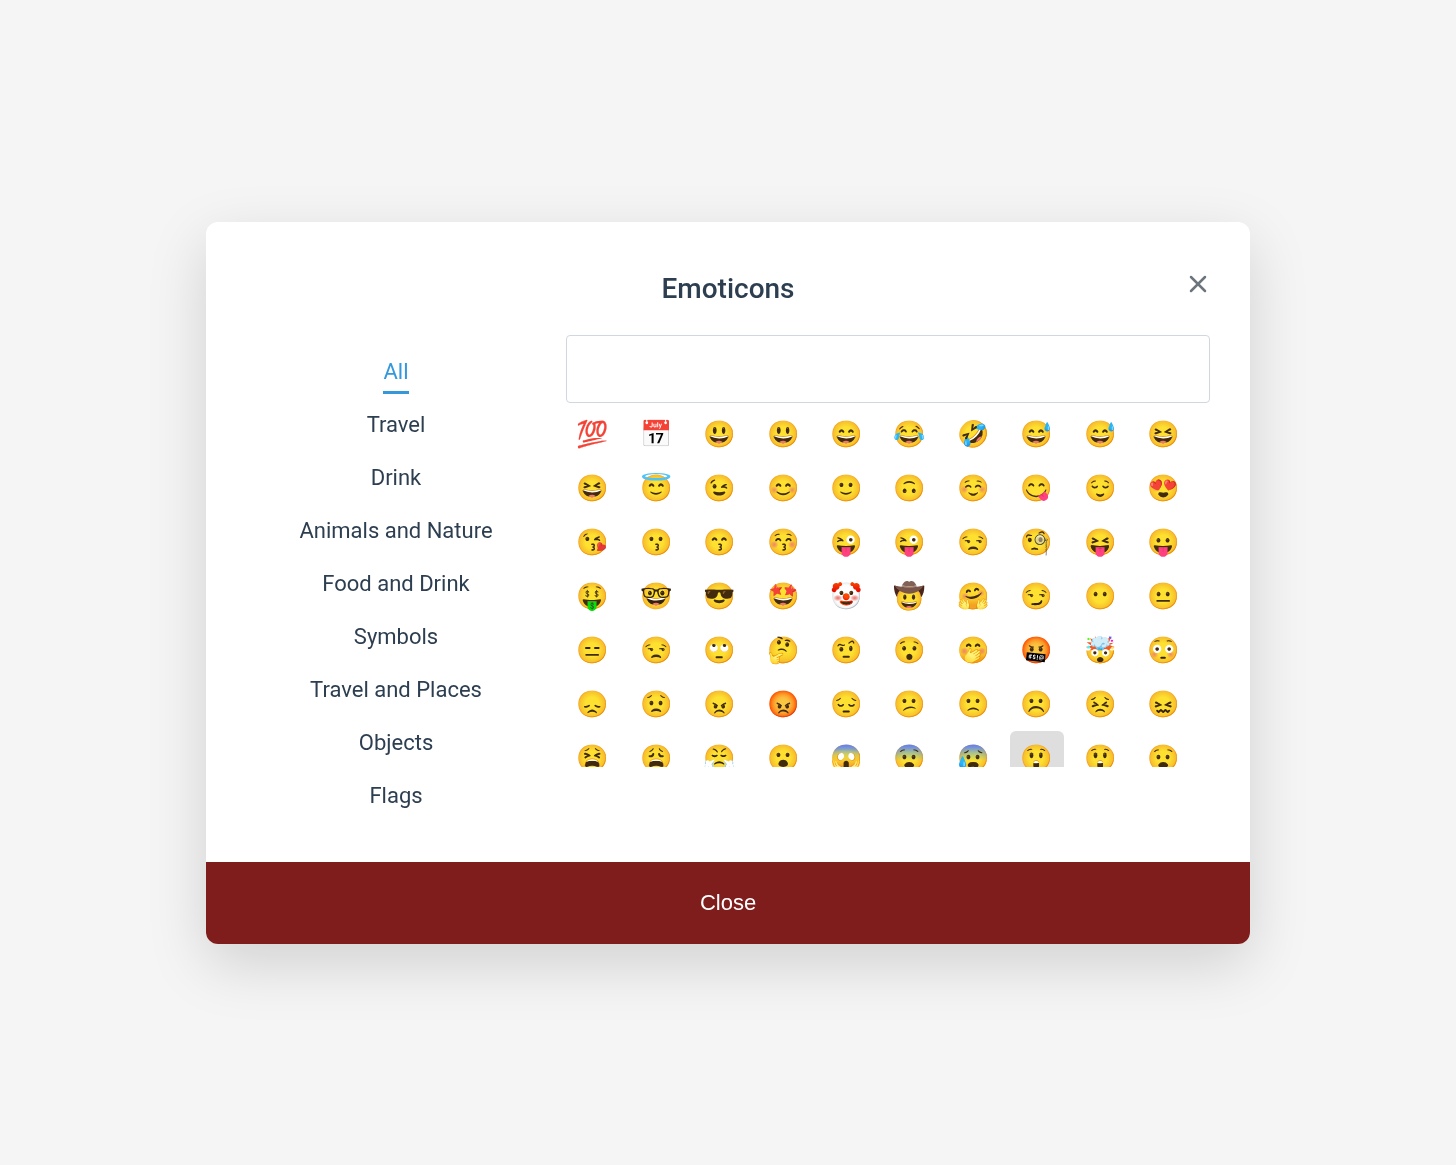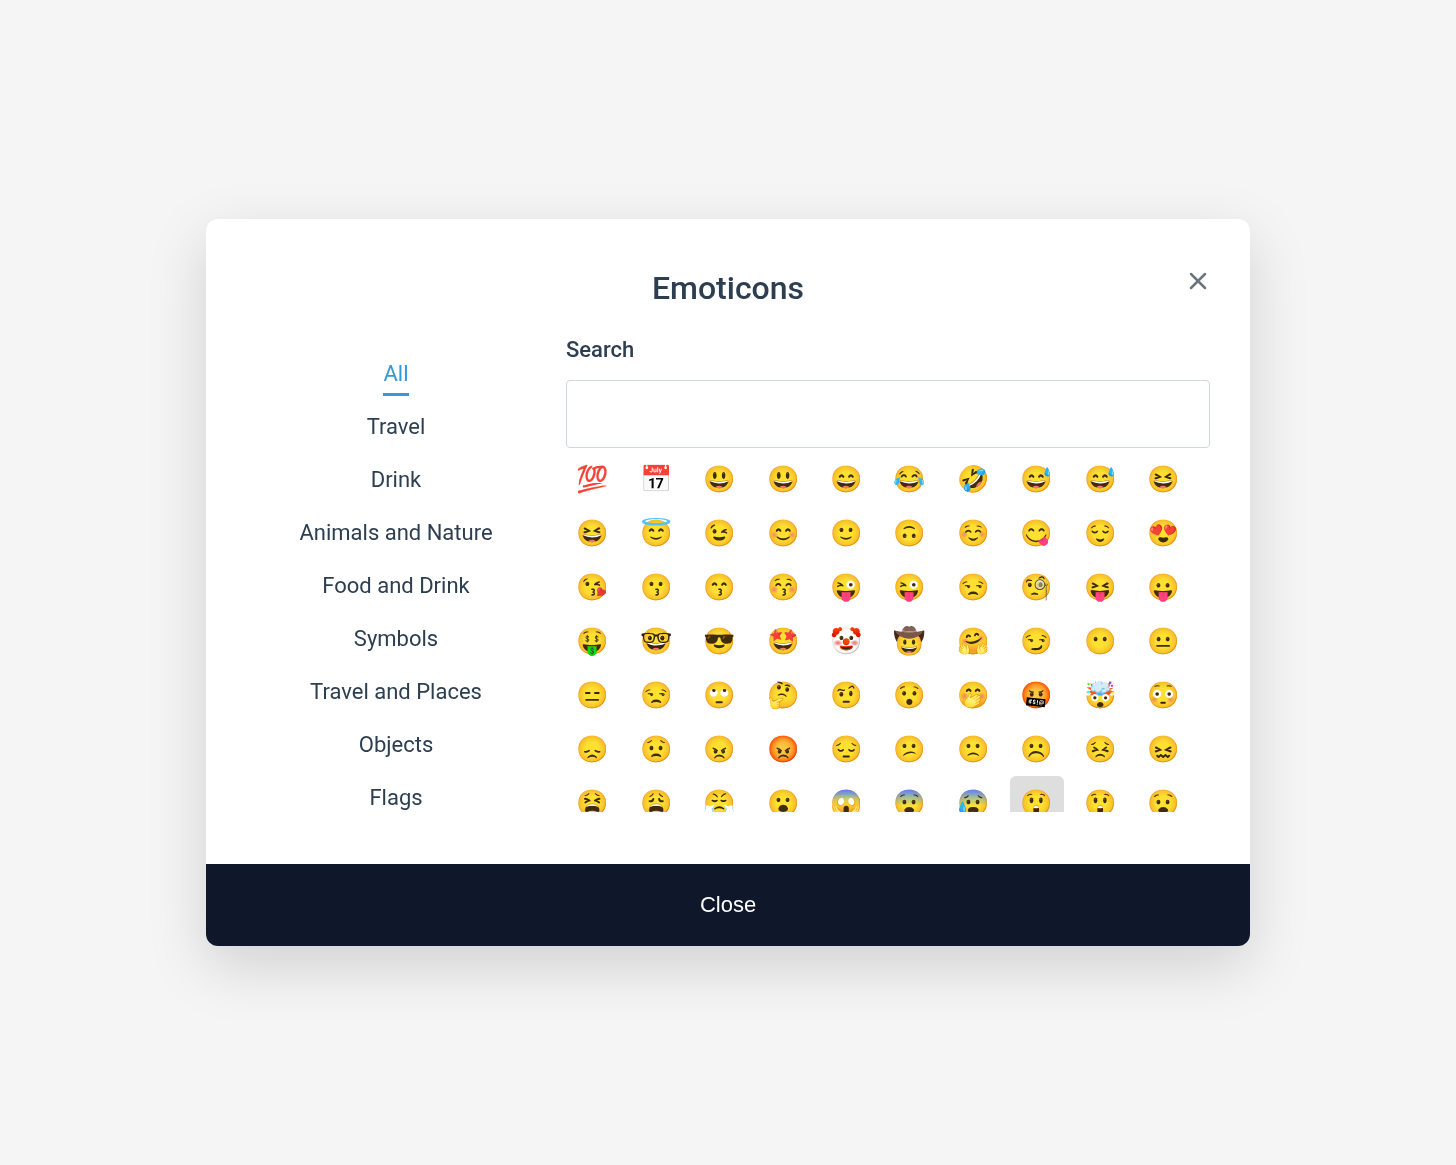--- a/index.html
+++ b/index.html
@@ -28,21 +28,21 @@
       overflow: hidden;
     }
     
     .modal-header {
       position: relative;
       padding: 50px 40px 30px;
       text-align: center;
     }
     
     .modal-title {
-      font-size: 32px;
+      font-size: 28px;
       font-weight: 500;
       color: #2c3e50;
     }
     
     .close-icon {
       position: absolute;
       top: 50px;
       right: 40px;
       width: 24px;
       height: 24px;
@@ -143,21 +143,21 @@
       font-size: 26px;
       cursor: pointer;
       border-radius: 6px;
     }
     
     .emoji-item.highlighted {
       background: #dedede;
     }
     
     .modal-footer {
-      background: #0f172a;
+      background: #7f1d1d;
       padding: 28px;
       text-align: center;
       cursor: pointer;
     }
     
     .close-button {
       color: #ffffff;
       font-size: 22px;
       font-weight: 500;
       background: none;
@@ -218,21 +218,20 @@
       </div>
       <div class="sidebar-item">
         <span>Objects</span>
       </div>
       <div class="sidebar-item">
         <span>Flags</span>
       </div>
     </div>
 
     <div class="main-content">
-      <label class="search-label">Search</label>
       <input type="text" class="search-input" value="" style="">
 
       <div class="emoji-grid-wrapper">
         <div class="emoji-grid" id="emoji-grid">
 
         <div class="emoji-item">💯</div>
             <div class="emoji-item">📅</div>
             <div class="emoji-item">😃</div>
             <div class="emoji-item">😃</div>
             <div class="emoji-item">😄</div>

